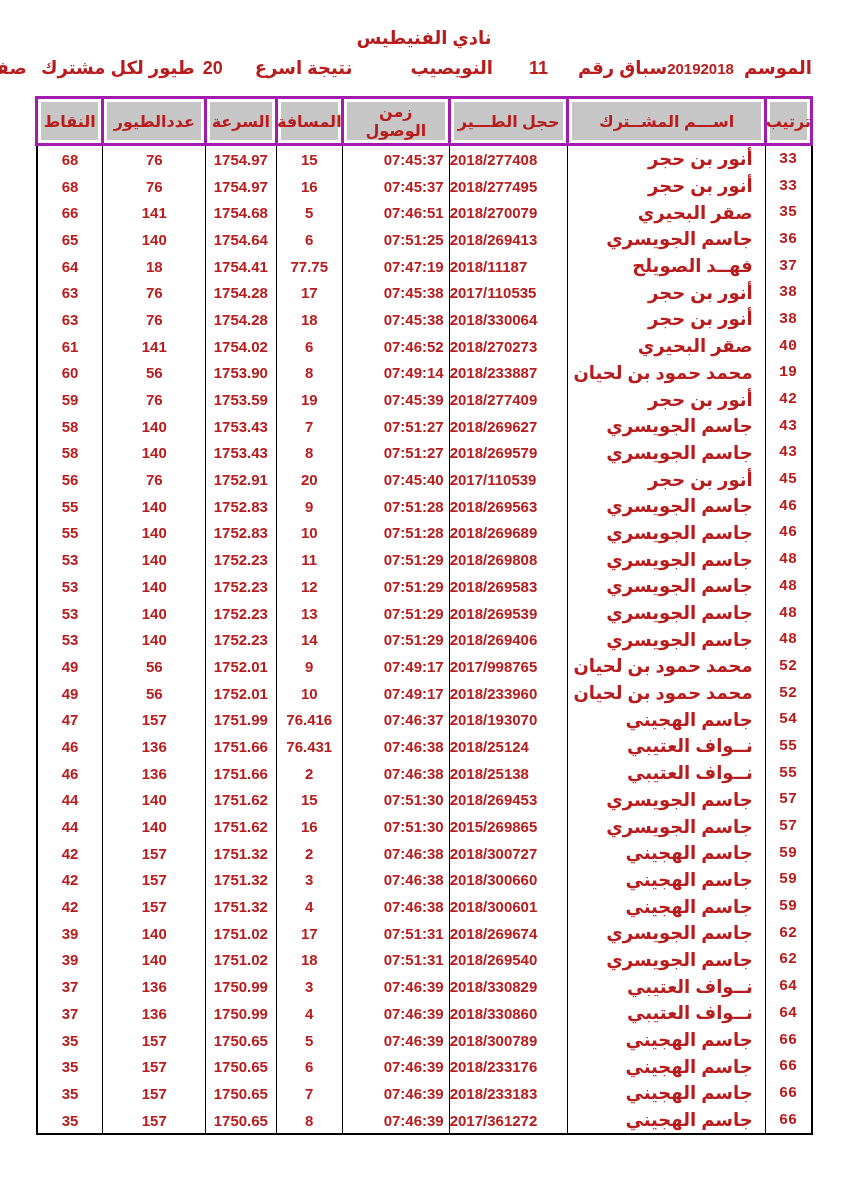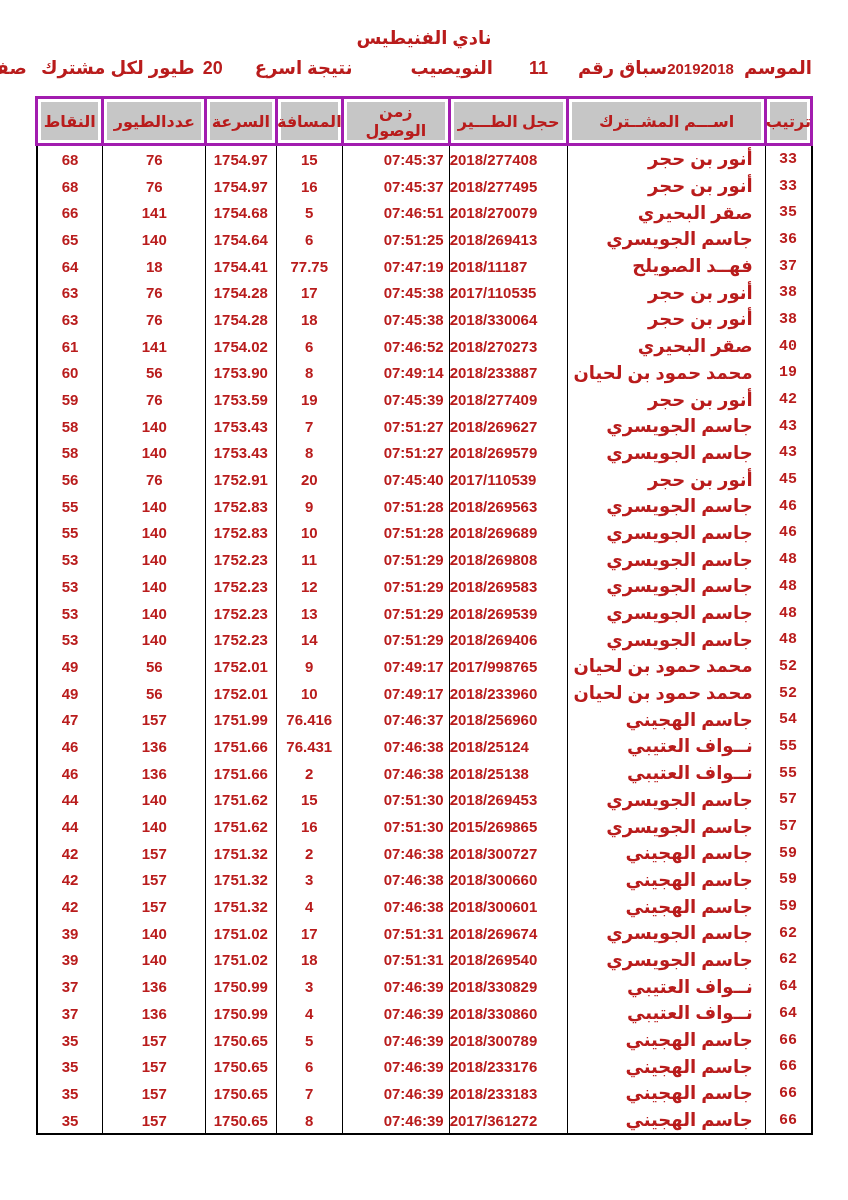--- a/index.html
+++ b/index.html
@@ -317,21 +317,21 @@
       <td class="c-ring">2018/233960</td>
       <td class="c-time">07:49:17</td>
       <td class="c-dist">10</td>
       <td class="c-speed">1752.01</td>
       <td class="c-birds">56</td>
       <td class="c-points">49</td>
     </tr>
         <tr>
       <td class="c-rank">54</td>
       <td class="c-name">جاسم الهجيني</td>
-      <td class="c-ring">2018/256960</td>
+      <td class="c-ring">2018/193070</td>
       <td class="c-time">07:46:37</td>
       <td class="c-dist">76.416</td>
       <td class="c-speed">1751.99</td>
       <td class="c-birds">157</td>
       <td class="c-points">47</td>
     </tr>
         <tr>
       <td class="c-rank">55</td>
       <td class="c-name">نــواف العتيبي</td>
       <td class="c-ring">2018/25124</td>

